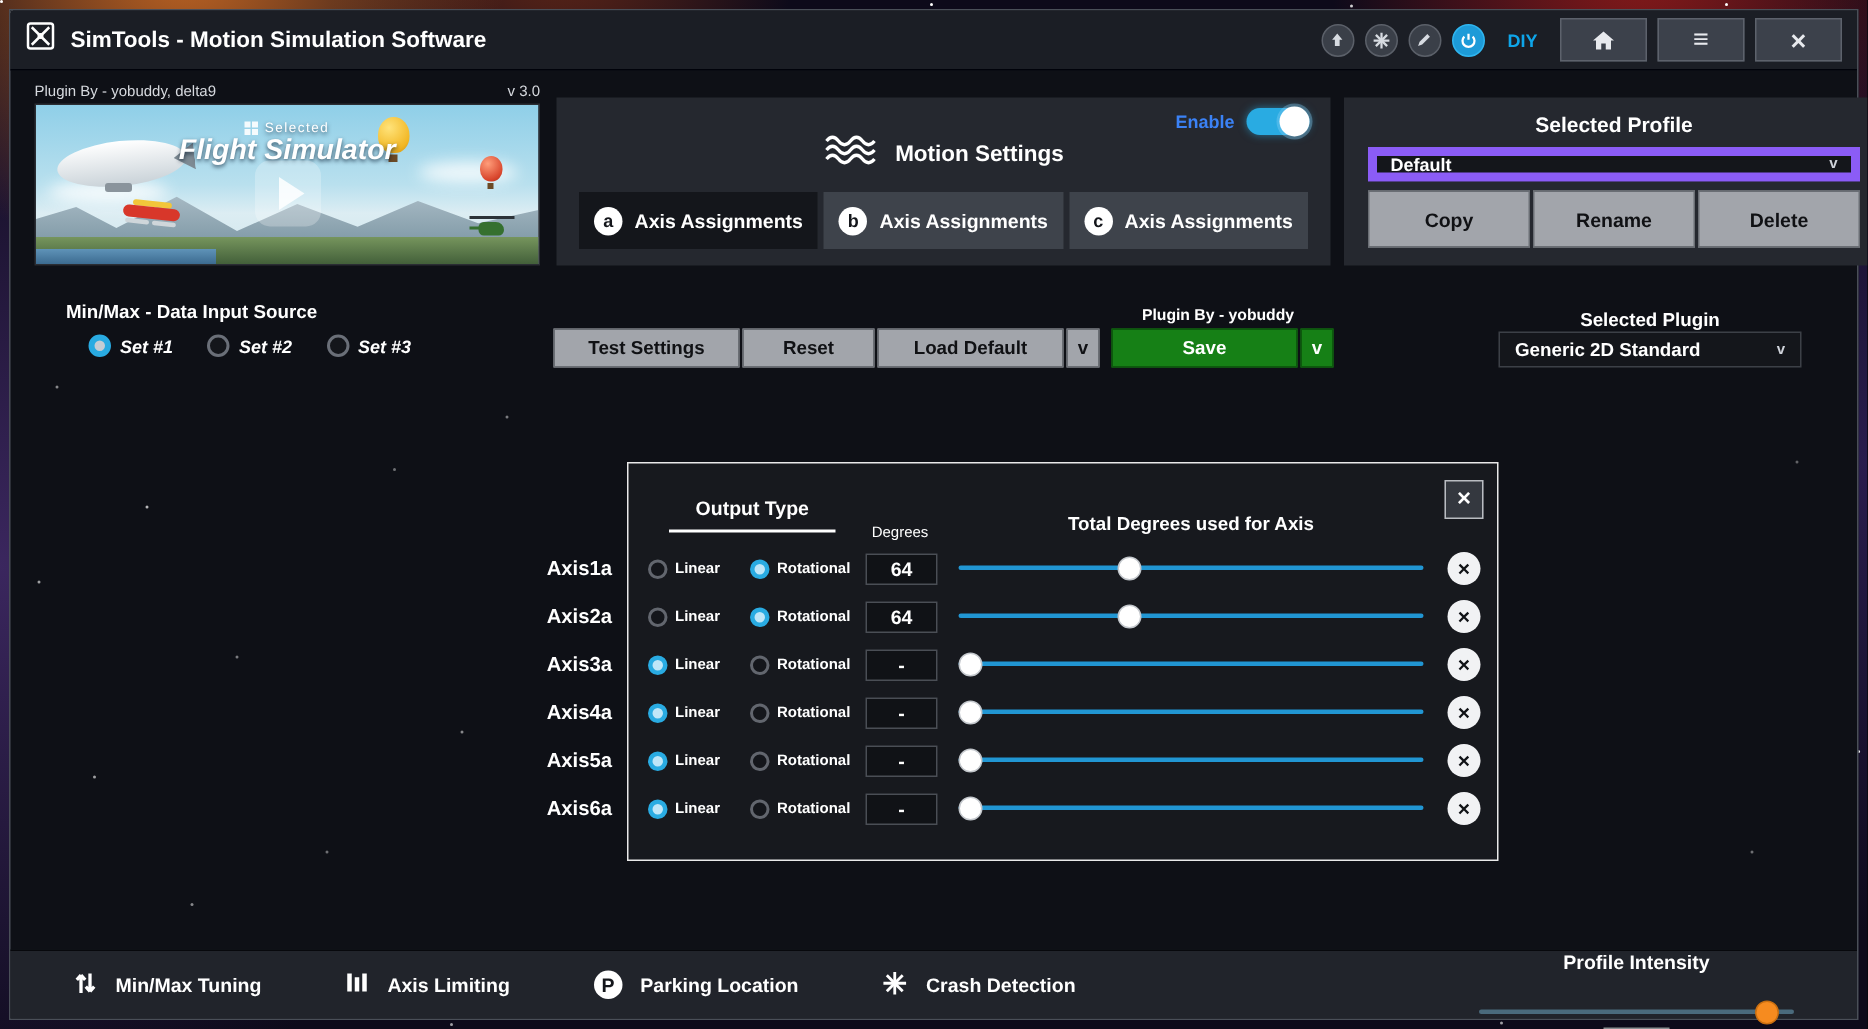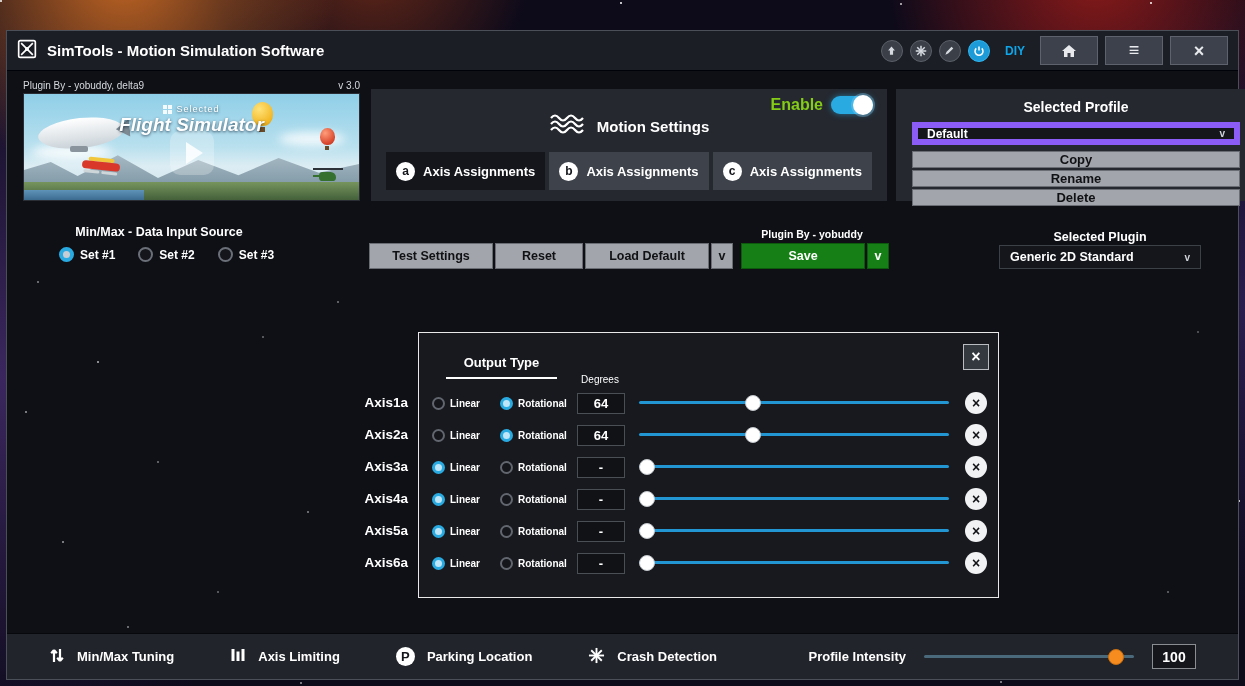--- a/index.html
+++ b/index.html
@@ -12,21 +12,21 @@
       radial-gradient(circle at 88% -4%, rgba(170,30,25,.8), rgba(0,0,0,0) 16%),
       radial-gradient(circle at 0% 55%, rgba(96,62,150,.55), rgba(0,0,0,0) 28%),
       radial-gradient(circle at 100% 45%, rgba(64,44,120,.55), rgba(0,0,0,0) 24%),
       #0d0a1a;
   }
   .screen::before{ content:""; position:absolute; width:2px; height:2px; border-radius:50%; background:#fff;
     box-shadow: 40px 80px #fff, 1200px 120px #fff, 1230px 300px rgba(255,255,255,.8), 10px 400px #fff,
       1238px 500px #fff, 6px 640px rgba(255,255,255,.7), 620px 2px #fff, 900px 3px rgba(255,255,255,.8),
       1150px 2px #fff, 300px 682px rgba(255,255,255,.6), 1000px 681px rgba(255,255,255,.6);
   }
-  .window { position:absolute; inset:6px; background:#0e1016; border:1px solid #4a4f58;margin-top:24px; }
+  .window { position:absolute; inset:6px; background:#0e1016; border:1px solid #4a4f58; }
   .window::before{ content:""; position:absolute; width:2px; height:2px; border-radius:50%; background:rgba(255,255,255,.8); z-index:0;
     box-shadow: 30px 250px rgba(255,255,255,.5), 90px 330px rgba(255,255,255,.7), 150px 430px rgba(255,255,255,.45),
       55px 510px rgba(255,255,255,.6), 210px 560px rgba(255,255,255,.4), 300px 480px rgba(255,255,255,.5),
       330px 270px rgba(255,255,255,.45), 18px 380px rgba(255,255,255,.6), 120px 595px rgba(255,255,255,.5),
       255px 305px rgba(255,255,255,.4), 1160px 560px rgba(255,255,255,.4), 1190px 300px rgba(255,255,255,.35);
   }
 
   
   .titlebar { position:absolute; top:0; left:0; right:0; height:40px; background:#1b1e25;
     border-bottom:1px solid #00020a; display:flex; align-items:center; padding:0 10px; gap:10px; z-index:5; }
@@ -79,21 +79,21 @@
   .bt-title { font-size:19px; font-weight:bold; font-style:italic; line-height:1.15; }
   .bt-year { font-size:17px; font-weight:bold; letter-spacing:2px; }
   .play { position:absolute; left:50%; top:56%; transform:translate(-50%,-50%); width:44px; height:44px;
     border-radius:10px; background:rgba(255,255,255,.25); display:flex; align-items:center; justify-content:center; z-index:4; }
   .play-tri { width:0; height:0; border-left:17px solid rgba(255,255,255,.85); border-top:11px solid transparent;
     border-bottom:11px solid transparent; margin-left:5px; }
 
   
   .motion-panel { position:absolute; left:364px; top:58px; width:516px; height:112px; background:#25282f; z-index:2; }
   .enable-row { position:absolute; top:7px; right:14px; display:flex; align-items:center; gap:8px; }
-  .enable-label { color:#84cc16; font-weight:bold; font-size:16px; }
+  .enable-label { color:#3b82f6; font-weight:bold; font-size:12px; }
   .toggle { position:relative; width:42px; height:18px; border-radius:9px; background:#566068; cursor:pointer; }
   .toggle.on { background:#29abe2; box-shadow:0 0 6px rgba(41,171,226,.6); }
   .knob { position:absolute; top:-1px; width:20px; height:20px; border-radius:50%; background:#fff;
     box-shadow:0 0 0 2px rgba(140,210,245,.35); left:1px; }
   .toggle.on .knob { left:auto; right:0px; }
   .ms-header { position:absolute; top:24px; left:0; right:0; display:flex; align-items:center; justify-content:center; gap:12px; }
   .ms-title { color:#fff; font-weight:bold; font-size:15px; }
   .tabs { position:absolute; left:15px; right:15px; bottom:11px; height:38px; display:flex; gap:4px; }
   .tab { flex:1; display:flex; align-items:center; justify-content:center; gap:8px; background:#3e434b;
     color:#fff; font-weight:bold; font-size:13px; cursor:pointer; }
@@ -101,30 +101,30 @@
   .letter-circle { width:19px; height:19px; border-radius:50%; background:#fff; color:#14161b; font-weight:bold;
     font-size:12px; display:flex; align-items:center; justify-content:center; }
 
   
   .profile-panel { position:absolute; left:889px; top:58px; width:360px; height:112px; background:#25282f; z-index:2; }
   .pp-title { margin-top:10px; text-align:center; color:#fff; font-weight:bold; font-size:14px; }
   .pp-select { position:absolute; left:16px; right:16px; top:33px; height:23px; background:#14161b;
     border:6px solid #8b5cf6; color:#fff; font-weight:bold; font-size:12px; display:flex;
     align-items:center; justify-content:space-between; padding:0 9px; cursor:pointer; }
   .dd-arrow { color:#cfd3da; font-size:10px; }
-  .pp-buttons { position:absolute; left:16px; right:16px; bottom:12px; height:38px; display:flex; gap:2px;flex-direction:column; }
+  .pp-buttons { position:absolute; left:16px; right:16px; bottom:12px; height:38px; display:flex; gap:2px; }
   .gray-btn { background:#a2a5ab; border:1px solid #6a6e74; color:#101114; font-weight:bold; font-size:13px;
     display:flex; align-items:center; justify-content:center; cursor:pointer; }
   .pp-buttons .gray-btn { flex:1; }
 
   
-  .di-title { position:absolute; left:37px; top:194px; width:230px; text-align:center; color:#fff;
+  .di-title { position:absolute; left:37px; top:194px; width:230px; color:#fff;
     font-weight:bold; font-size:12.5px; z-index:2; }
   .di-radios { position:absolute; left:52px; top:216px; display:flex; gap:23px; z-index:2; }
-  .set-option { display:flex; align-items:center; gap:6px; cursor:pointer; }
+  .set-option { display:flex; align-items:center; gap:6px; cursor:pointer;font-style:italic; }
   .radio { width:15px; height:15px; border-radius:50%; background:#14161b; border:2px solid #6a6f78; }
   .radio.selected { border:4px solid #29abe2; background:#c6cdd4; }
   .set-label { color:#fff; font-weight:bold; font-size:12px; }
 
   
   .actions { position:absolute; left:362px; top:212px; height:26px; display:flex; gap:2px; z-index:2; }
   .act-btn { padding:0 2px; font-size:12.5px; }
   .w-test { width:124px; } .w-reset { width:88px; } .w-load { width:124px; } .w-dd { width:22px; padding:0; }
   .gap6 { width:4px; }
   .green-btn { background:#168016; border:1px solid #0c5a0c; color:#fff; font-weight:bold; font-size:12.5px;
@@ -168,21 +168,21 @@
   .clear-btn { width:22px; height:22px; margin-left:16px; border-radius:50%; background:#f1f2f4; color:#101216;
     font-weight:bold; font-size:14px; display:flex; align-items:center; justify-content:center; cursor:pointer; }
 
   
   .bottombar { position:absolute; left:0; right:0; bottom:0; height:46px; background:#21242b;
     border-top:1px solid #07080c; display:flex; padding:0 42px; z-index:4; }
   .bb-item { display:flex; align-items:center; gap:12px; color:#fff; font-weight:bold; font-size:13px;
     margin-right:56px; cursor:pointer; white-space:nowrap; }
   .p-circle { width:19px; height:19px; border-radius:50%; background:#fff; color:#14161b; font-weight:bold;
     font-size:13px; display:flex; align-items:center; justify-content:center; }
-  .intensity { margin-left:auto; display:flex; align-items:center; gap:18px; }
+  .intensity { margin-left:auto; display:flex; align-items:center; gap:18px;flex-direction:column; }
   .int-label { color:#fff; font-weight:bold; font-size:13px; }
   .int-slider { position:relative; width:210px; height:16px; cursor:pointer; }
   .int-track { position:absolute; left:0; right:0; top:6px; height:3px; background:#4a6a7c; border-radius:2px; }
   .int-handle { position:absolute; top:0; width:16px; height:16px; border-radius:50%; background:#f68b1f;
     border:1px solid #c96f10; }
   .int-value { width:44px; height:25px; background:#14161b; border:1px solid #8a8d92; color:#fff;
     font-weight:bold; font-size:14px; display:flex; align-items:center; justify-content:center; }
 </style>
 </head>
 <body>
@@ -370,20 +370,21 @@
         <div class="axis-name">Axis2a</div>
         <div class="axis-name">Axis3a</div>
         <div class="axis-name">Axis4a</div>
         <div class="axis-name">Axis5a</div>
         <div class="axis-name">Axis6a</div>
       </div>
       <div class="dialog-box">
         <span class="dlg-close">×</span>
         <div class="out-type">Output Type</div>
         <div class="deg-head">Degrees</div>
+        <div class="slider-head">Total Degrees used for Axis</div>
         <div class="dialog-rows">
 
           <div class="axis-row rotational">
             <span class="rgroup lin-group">
                 <span class="dradio r-lin"></span>
                 <span class="rlabel">Linear</span>
               </span>
             <span class="rgroup rot-group">
                 <span class="dradio r-rot"></span>
                 <span class="rlabel">Rotational</span>

